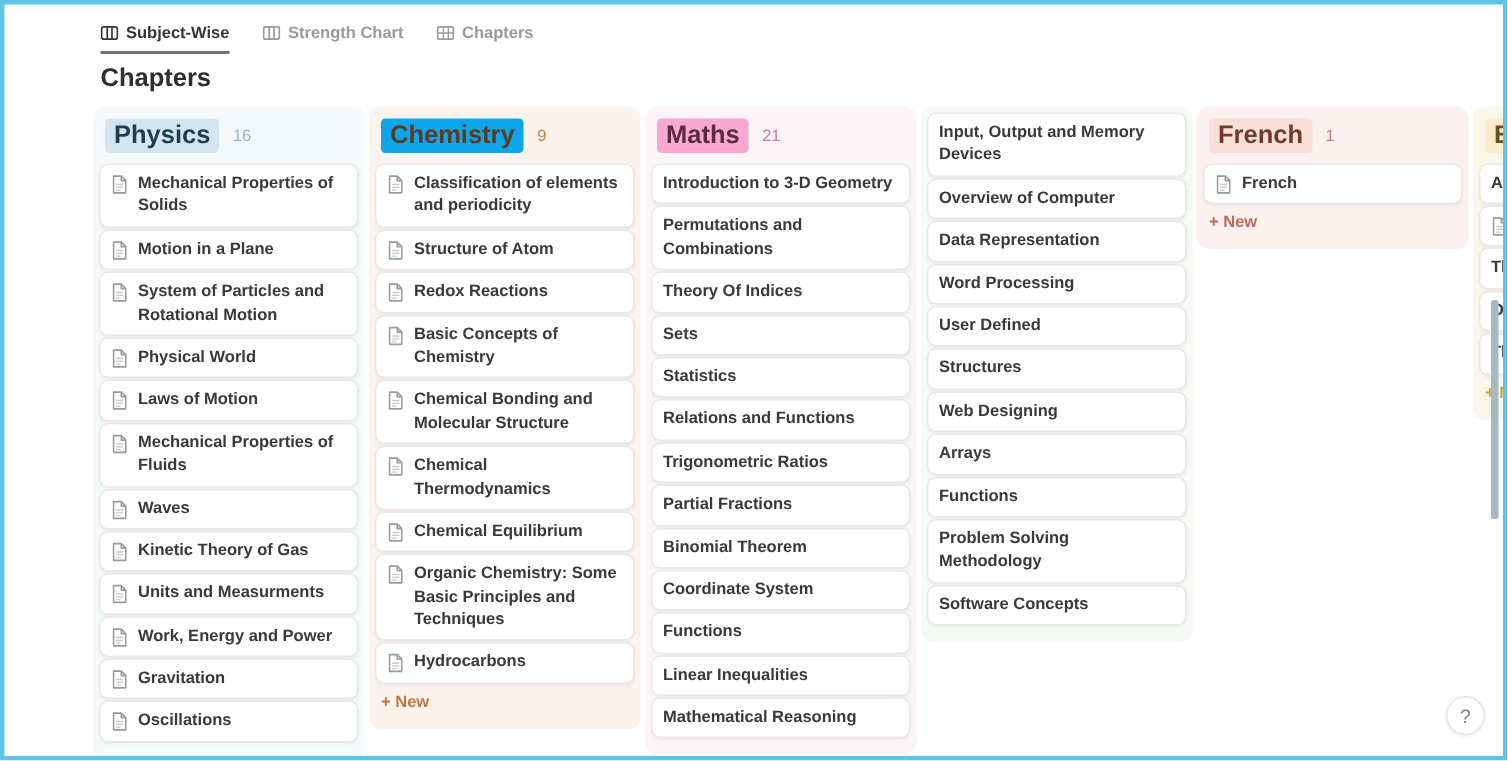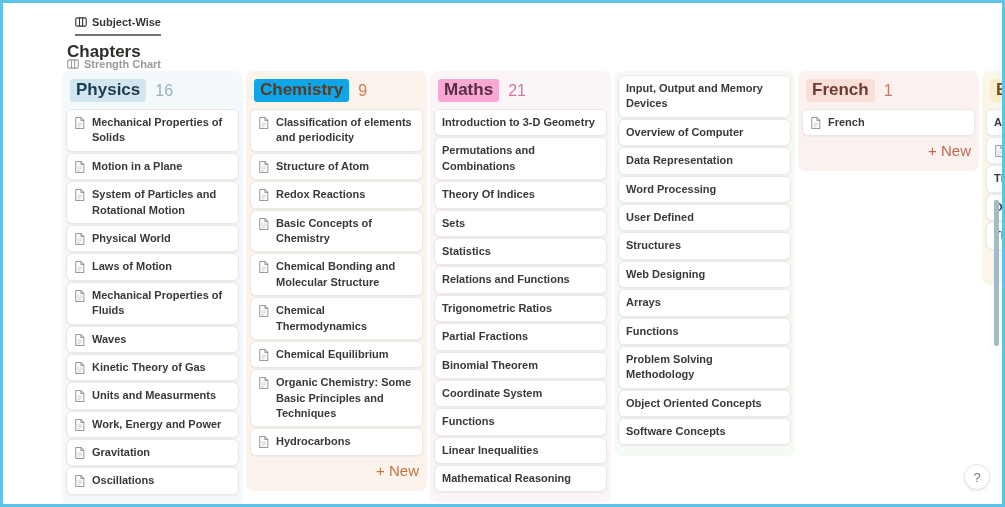--- a/index.html
+++ b/index.html
@@ -5,49 +5,49 @@
   * { margin:0; padding:0; box-sizing:border-box; }
   html,body { background:#fff; }
   body { font-family:"Liberation Sans","DejaVu Sans",sans-serif; color:#37352f; }
 
   .frame {
     position:relative; width:1005px; height:507px;
     border:3px solid #5fc3e8; background:#fff; overflow:hidden;
   }
 
   
-  .tabbar { position:absolute; left:64px; top:13px; display:flex; gap:22px; align-items:flex-end;flex-direction:column; }
+  .tabbar { position:absolute; left:64px; top:13px; display:flex; gap:22px; align-items:flex-end; }
   .tab { display:flex; align-items:center; gap:5px; font-size:11px; font-weight:600;
          color:#9b9a97; padding-bottom:6px; cursor:default; }
   .tab svg { display:block; }
   .tab.active { color:#37352f; border-bottom:2px solid #74736f; }
   .tab:not(.active) { border-bottom:2px solid transparent; }
 
   
   .page-title { position:absolute; left:64px; top:39px; font-size:17px; font-weight:700; color:#2f2e2b; }
 
   
   .board { position:absolute; left:59px; top:68px; display:flex; gap:3px; align-items:flex-start; }
   .column { width:181px; flex:0 0 181px; border-radius:8px; padding:4px 4px 10px 4px; }
   .col-header { display:flex; align-items:center; gap:9px; padding:4px 4px 7px 4px; }
   .badge { font-size:17px; font-weight:600; padding:1px 6px 2px 6px; border-radius:3px; white-space:nowrap; }
-  .count { font-size:16px; font-weight:500; }
+  .count { font-size:11px; font-weight:500; }
 
   .card {
     background:#fff; border:1px solid #e9e8e5; border-radius:6px;
     box-shadow:0 1px 2px rgba(15,15,15,0.05);
     padding:5px 6px 5px 7px; margin-bottom:1px;
     display:flex; gap:6px; align-items:flex-start;
     font-size:11px; font-weight:600; line-height:1.4; color:#3a3935;
     cursor:default;
   }
   .doc-icon { flex:0 0 auto; margin-top:1px; display:inline-flex; }
   .card-label { min-height:15px; }
 
-  .new-btn { display:block; padding:5px 4px 2px 4px; font-size:15px; font-weight:400; cursor:default; white-space:nowrap;text-align:right; }
+  .new-btn { display:block; padding:5px 4px 2px 4px; font-size:11px; font-weight:700; cursor:default; white-space:nowrap; }
 
   
   .v-scrollbar { position:absolute; right:3px; top:197px; width:5px; height:146px;
                  background:#a6bac5; border-radius:2px; z-index:5; }
 
   
   .help-btn { position:absolute; right:12px; bottom:14px; width:26px; height:26px;
               border-radius:50%; background:#fff; border:1px solid #e6e5e2;
               box-shadow:0 1px 3px rgba(0,0,0,0.09);
               display:flex; align-items:center; justify-content:center;
@@ -430,23 +430,20 @@
         <div class="card">
           <span class="card-label">Arrays</span>
         </div>
         <div class="card">
           <span class="card-label">Functions</span>
         </div>
         <div class="card">
           <span class="card-label">Problem Solving Methodology</span>
         </div>
         <div class="card">
-          <span class="card-label">Object Oriented Concepts</span>
-        </div>
-        <div class="card">
           <span class="card-label">Software Concepts</span>
         </div>
       </div>
       <div class="column" style="background: rgb(251, 242, 239);">
         <div class="col-header">
           <span class="badge" style="background: rgb(248, 224, 217); color: rgb(112, 58, 48);">French</span>
           <span class="count" style="color: rgb(196, 120, 107);">1</span>
         </div>
         <div class="card">
           <span class="doc-icon">

